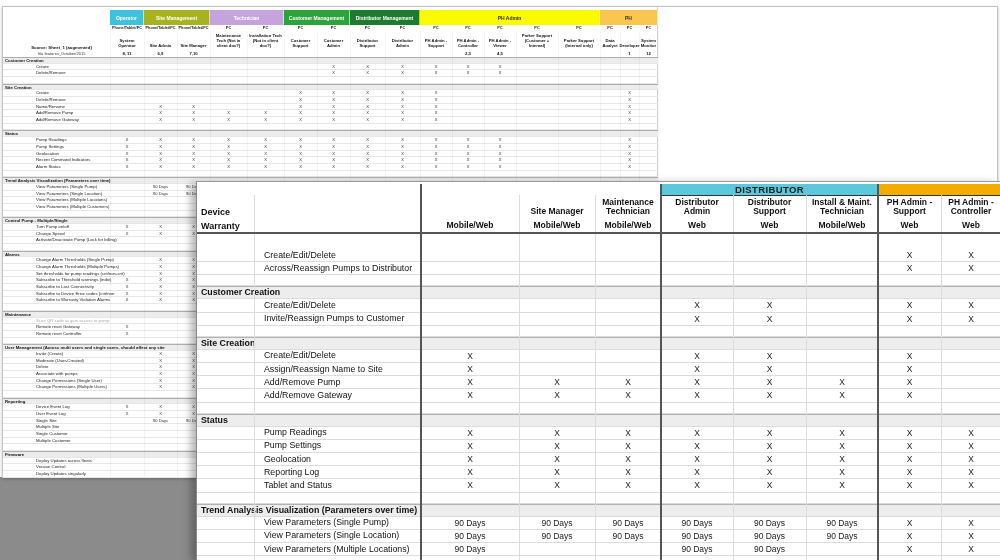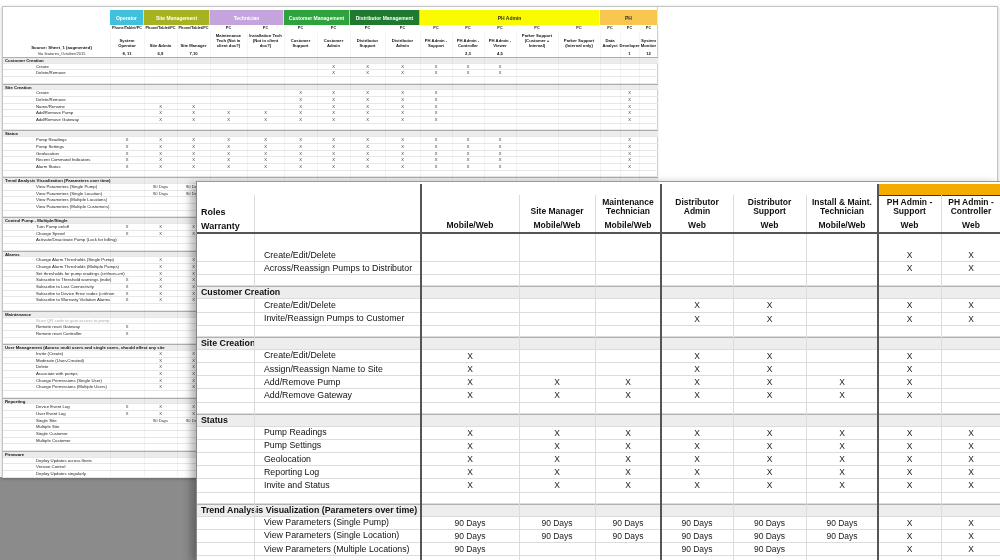--- a/index.html
+++ b/index.html
@@ -472,22 +472,23 @@
       <div class="bvline" style="left: 555px;"></div>
       <div class="bvline" style="left: 597px;"></div>
       <div class="bvline" style="left: 617px;"></div>
       <div class="bvline" style="left: 636px;"></div>
       <div class="bvline" style="left: 655px;"></div>
     </div>
 </div>
 
 <div id="fg-window">
   <div id="fg-table">
-    <div id="fg-roles-label" class="fcorner">Roles</div>
+    <div id="fg-roles-label" class="fcorner">Device</div>
     <div id="fg-channel-label" class="fcorner">Warranty</div>
+      <div class="fgroup" style="left: 464px; width: 217px; background: rgb(91, 200, 219); color: rgb(26, 26, 26);">DISTRIBUTOR</div>
       <div class="fgroup" style="left: 681px; width: 123px; background: rgb(245, 172, 0); color: rgb(26, 26, 26);"></div>
       <div class="fchan" style="left: 224px; width: 98px;">Mobile/Web</div>
       <div class="frole" style="left: 322px; width: 76px;">Site Manager</div>
       <div class="fchan" style="left: 322px; width: 76px;">Mobile/Web</div>
       <div class="frole" style="left: 398px; width: 66px;">Maintenance Technician</div>
       <div class="fchan" style="left: 398px; width: 66px;">Mobile/Web</div>
       <div class="frole" style="left: 464px; width: 72px;">Distributor Admin</div>
       <div class="fchan" style="left: 464px; width: 72px;">Web</div>
       <div class="frole" style="left: 536px; width: 73px;">Distributor Support</div>
       <div class="fchan" style="left: 536px; width: 73px;">Web</div>
@@ -605,21 +606,21 @@
         <div class="fcell" style="left: 224px; width: 98px;">X</div>
         <div class="fcell" style="left: 322px; width: 76px;">X</div>
         <div class="fcell" style="left: 398px; width: 66px;">X</div>
         <div class="fcell" style="left: 464px; width: 72px;">X</div>
         <div class="fcell" style="left: 536px; width: 73px;">X</div>
         <div class="fcell" style="left: 609px; width: 72px;">X</div>
         <div class="fcell" style="left: 681px; width: 63px;">X</div>
         <div class="fcell" style="left: 744px; width: 60px;">X</div>
       </div>
       <div class="frow" style="top: 297.4px; height: 13.2px;">
-        <div class="fitem">Invite and Status</div>
+        <div class="fitem">Tablet and Status</div>
         <div class="fcell" style="left: 224px; width: 98px;">X</div>
         <div class="fcell" style="left: 322px; width: 76px;">X</div>
         <div class="fcell" style="left: 398px; width: 66px;">X</div>
         <div class="fcell" style="left: 464px; width: 72px;">X</div>
         <div class="fcell" style="left: 536px; width: 73px;">X</div>
         <div class="fcell" style="left: 609px; width: 72px;">X</div>
         <div class="fcell" style="left: 681px; width: 63px;">X</div>
         <div class="fcell" style="left: 744px; width: 60px;">X</div>
       </div>
       <div class="frow" style="top: 310.6px; height: 11px;"></div>

